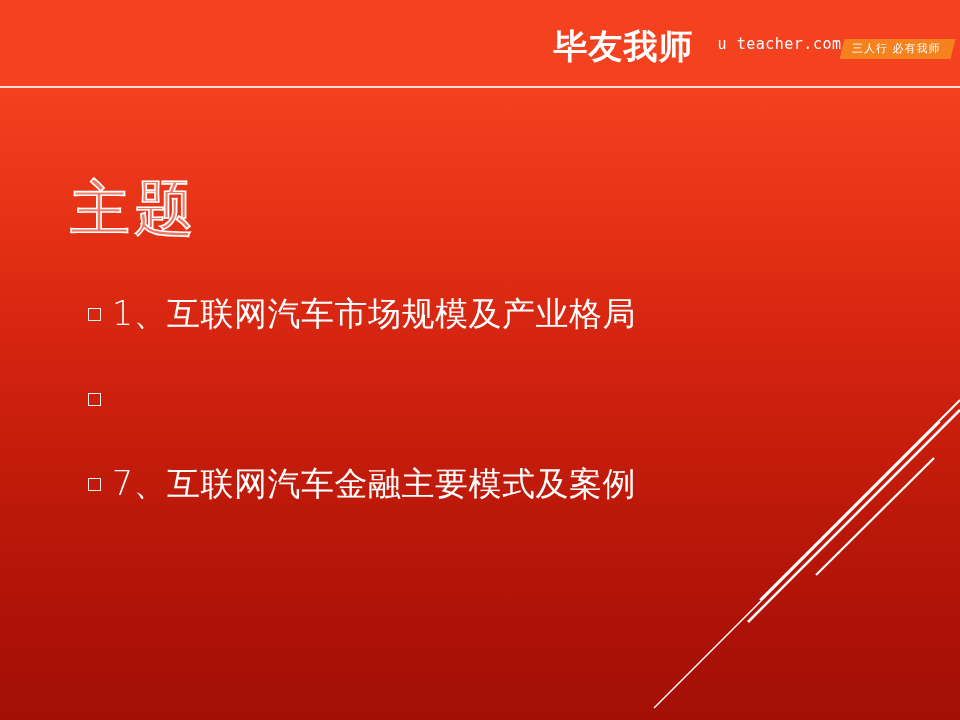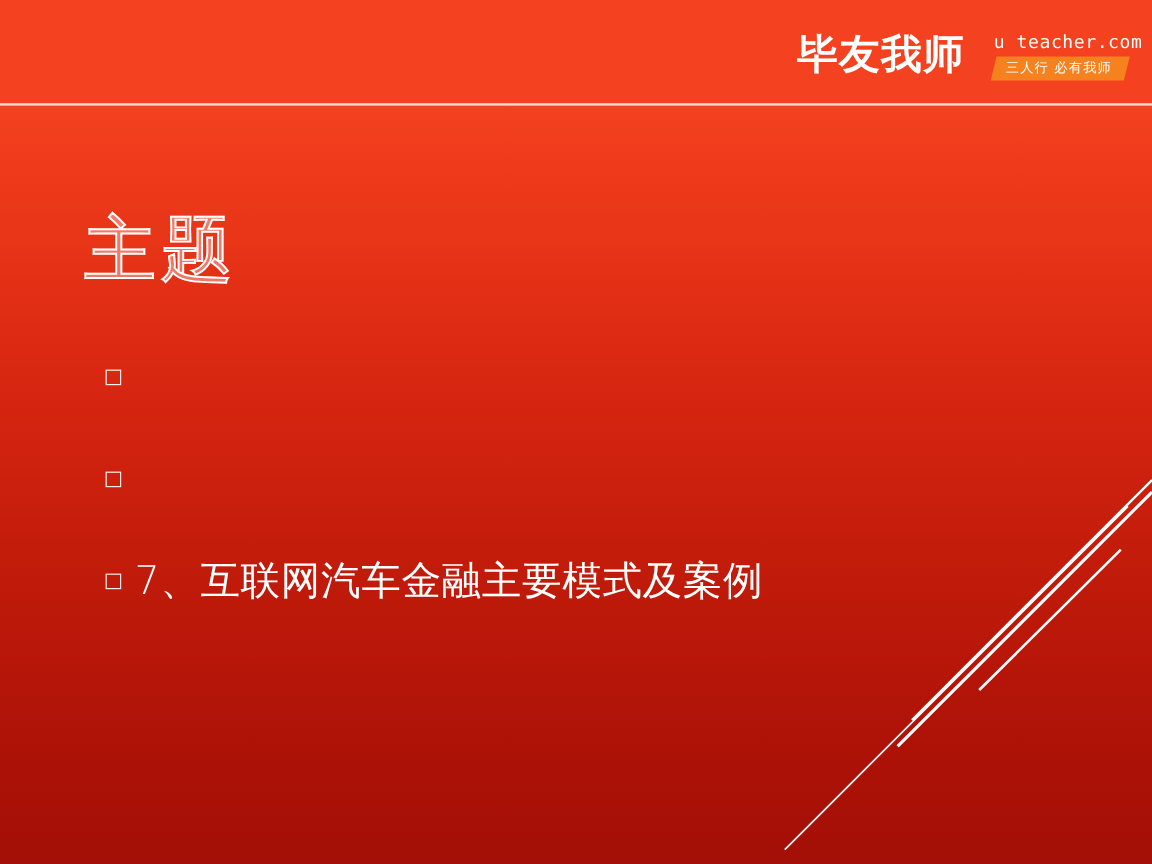--- a/index.html
+++ b/index.html
@@ -45,40 +45,39 @@
     height: 2px;
     background: rgba(255, 255, 255, 0.82);
   }
 
   #brand-block {
     position: absolute;
     right: 8px;
     top: 24px;
     display: flex;
     align-items: center;
-    gap: 3px;
+    gap: 24px;
   }
 
   #brand-name {
     color: #ffffff;
     font-size: 34px;
     font-weight: bold;
     letter-spacing: 1px;
     line-height: 44px;
     white-space: nowrap;
     font-family: "DejaVu Sans", "Liberation Sans", sans-serif;
   }
 
   #brand-mark {
     display: flex;
-    flex-direction: column;
+    flex-direction: row;
     align-items: flex-start;
     justify-content: center;
     padding-top: 2px;
-    margin-left: 21px;
   }
 
   #brand-domain {
     color: #ffffff;
     font-size: 15px;
     letter-spacing: 0.5px;
     line-height: 17px;
     white-space: nowrap;
     font-family: "DejaVu Sans Mono", "Liberation Mono", monospace;
   }
@@ -176,20 +175,21 @@
       </div>
     </div>
     <div id="header-divider"></div>
   </div>
 
   <div id="slide-title">主题</div>
 
   <div id="topic-list">
     <div class="topic-item">
       <span class="topic-bullet"></span>
+      <span class="topic-text">1、互联网汽车市场规模及产业格局</span>
     </div>
     <div class="topic-item">
       <span class="topic-bullet"></span>
     </div>
     <div class="topic-item">
       <span class="topic-bullet"></span>
       <span class="topic-text">7、互联网汽车金融主要模式及案例</span>
     </div>
   </div>
 

